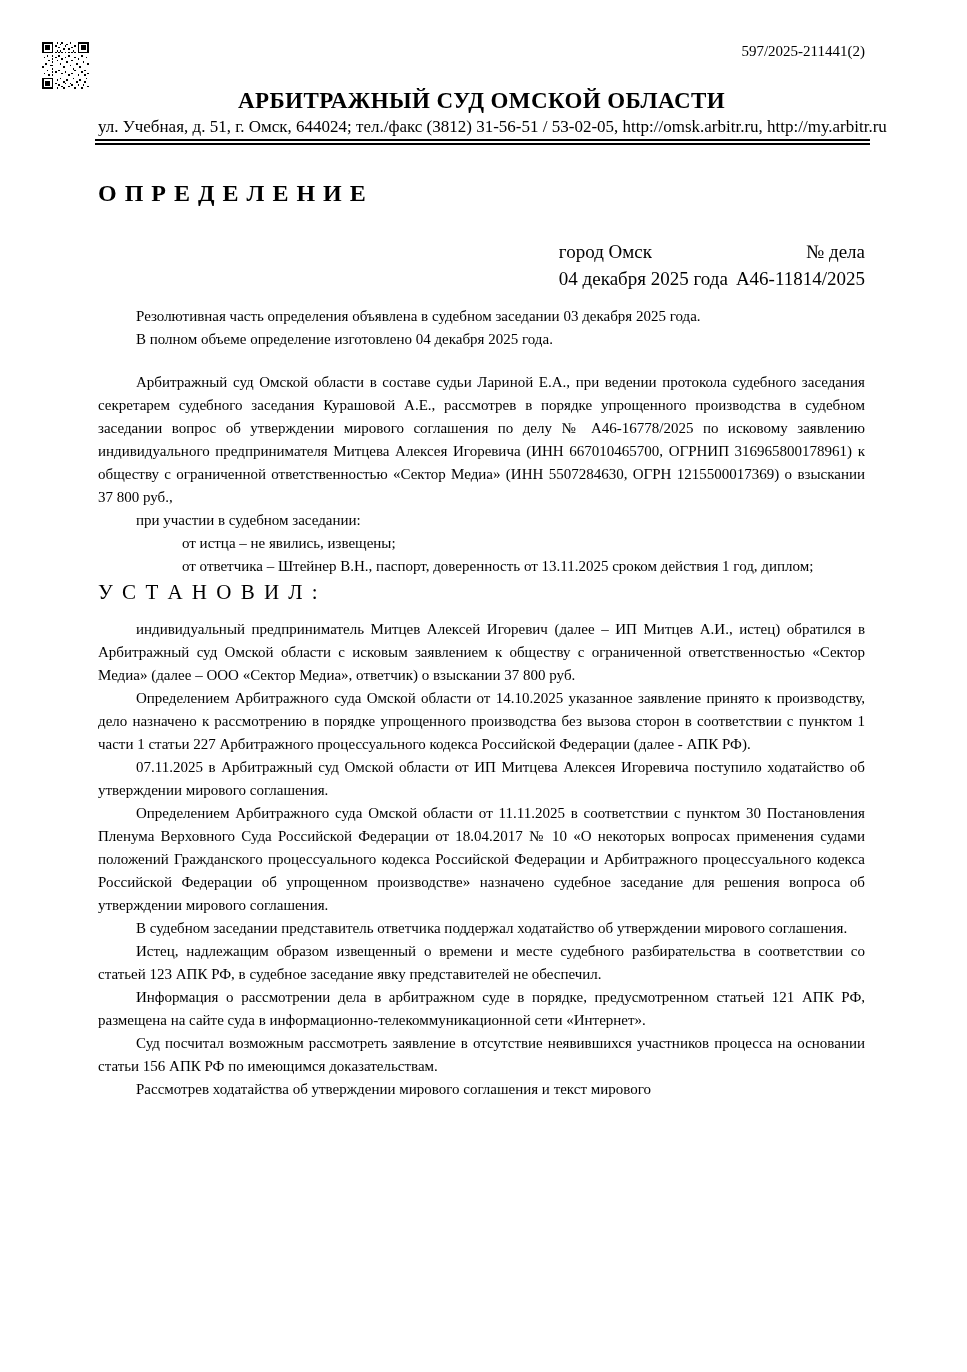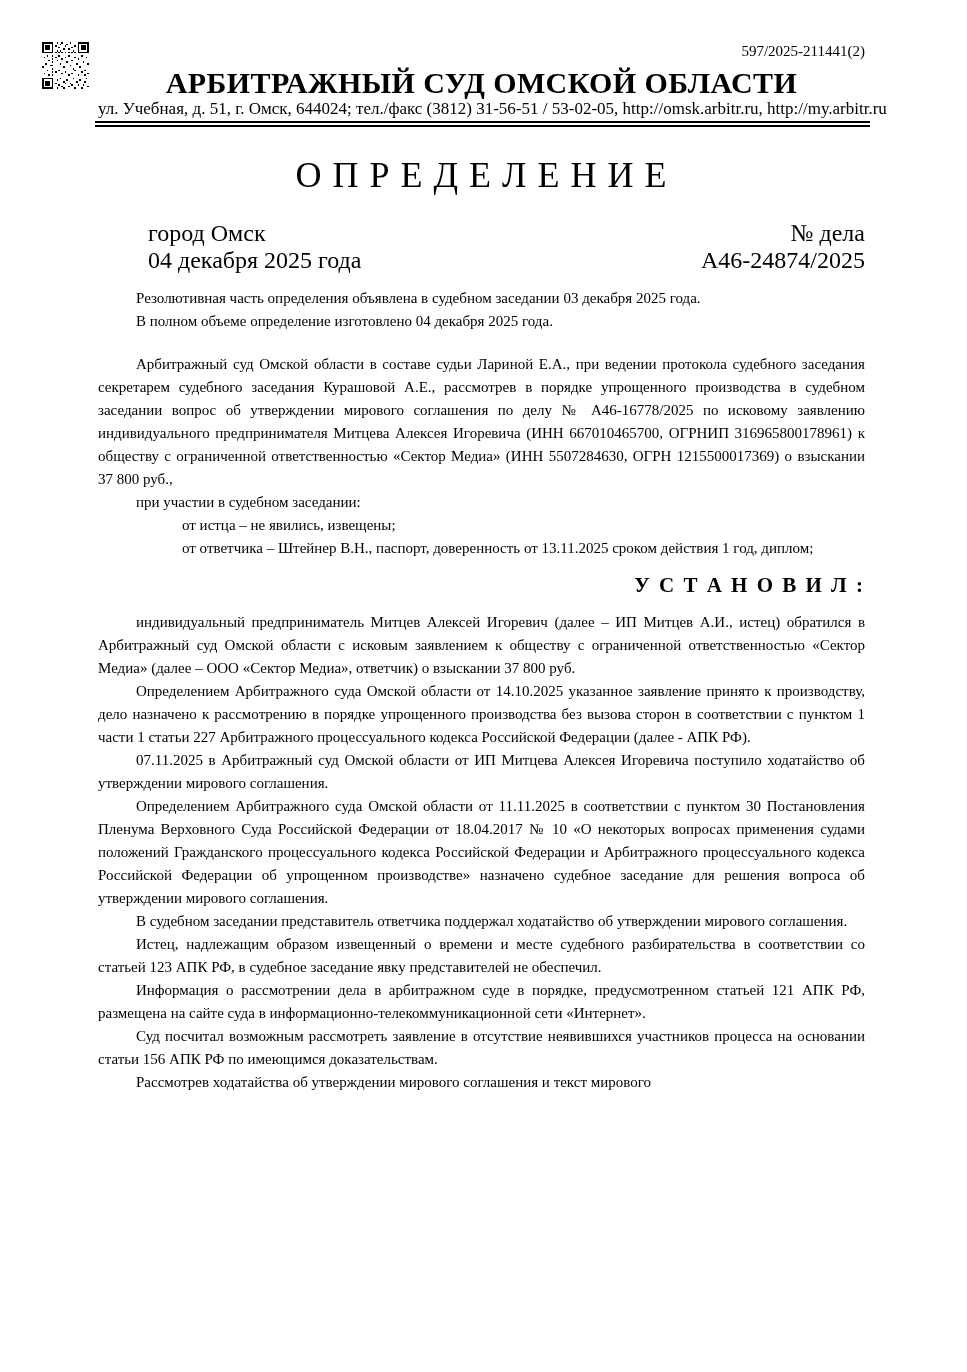--- a/index.html
+++ b/index.html
@@ -13,49 +13,49 @@
     position:relative;
     box-sizing:border-box;
     width:932px;height:1372px;
     padding:42px 67px 4px 98px;
     overflow:hidden;
   }
   .qr{position:absolute;left:42px;top:42px;width:47px;height:47px;}
   .qr svg{display:block;width:100%;height:100%;}
   .doc-number{text-align:right;font-size:15px;line-height:18px;}
   .court-name{
-    margin-top:9px;text-align:center;font-weight:bold;
-    font-size:30px;line-height:28px;letter-spacing:0.4px;white-space:nowrap;
+    margin-top:27px;text-align:center;font-weight:bold;
+    font-size:23px;line-height:28px;letter-spacing:0.4px;white-space:nowrap;
   }
   .court-contacts{text-align:center;font-size:17px;line-height:19px;margin-top:2px;white-space:nowrap;}
   .double-rule{
     margin:3px -5px 0 -3px;
     height:2px;
     border-top:2px solid #000;
     border-bottom:2px solid #000;
   }
   .doc-title{
-    margin:32px 0 0 0;text-align:center;font-weight:normal;
-    font-size:36px;line-height:32px;letter-spacing:1px;
+    margin:32px 0 0 0;font-weight:bold;
+    font-size:24px;line-height:32px;letter-spacing:1px;
   }
   .meta-row{
-    display:flex;justify-content:space-between;
-    margin-top:29px;font-size:24px;line-height:27px;gap:8px;
+    display:flex;justify-content:flex-end;
+    margin-top:29px;font-size:19px;line-height:27px;gap:8px;
   }
   .meta-left{padding-left:50px;}
   .meta-right{text-align:right;}
   .announcement{margin-top:13px;}
   .para{margin:0;font-size:15px;line-height:23px;}
   .indent{text-indent:38px;}
   .justify{text-align:justify;}
   .part-std{text-indent:38px;}
   .part-deep{text-indent:84px;}
   .intro-block{margin-top:20px;}
   .ustanovil{
-    margin-top:12px;text-align:right;font-weight:bold;
+    margin-top:1px;text-align:left;font-weight:normal;
     font-size:21px;line-height:26px;letter-spacing:2px;
   }
   .body-block{margin-top:13px;}
   .footer-label{
     position:absolute;left:186px;top:1386px;
     font-weight:bold;font-size:15px;line-height:18px;
   }
 </style>
 </head>
 <body>
@@ -83,21 +83,21 @@
 
   <h1 class="doc-title">О П Р Е Д Е Л Е Н И Е</h1>
 
   <div class="meta-row">
     <div class="meta-left">
       <div>город Омск</div>
       <div>04 декабря 2025 года</div>
     </div>
     <div class="meta-right">
       <div>№ дела</div>
-      <div>А46-24874/2025</div>
+      <div>А46-11814/2025</div>
     </div>
   </div>
 
   <div class="announcement">
 
       <p class="para indent">Резолютивная часть определения объявлена в судебном заседании 03 декабря 2025 года.</p>
 
       <p class="para indent">В полном объеме определение изготовлено 04 декабря 2025 года.</p>
     </div>
 

